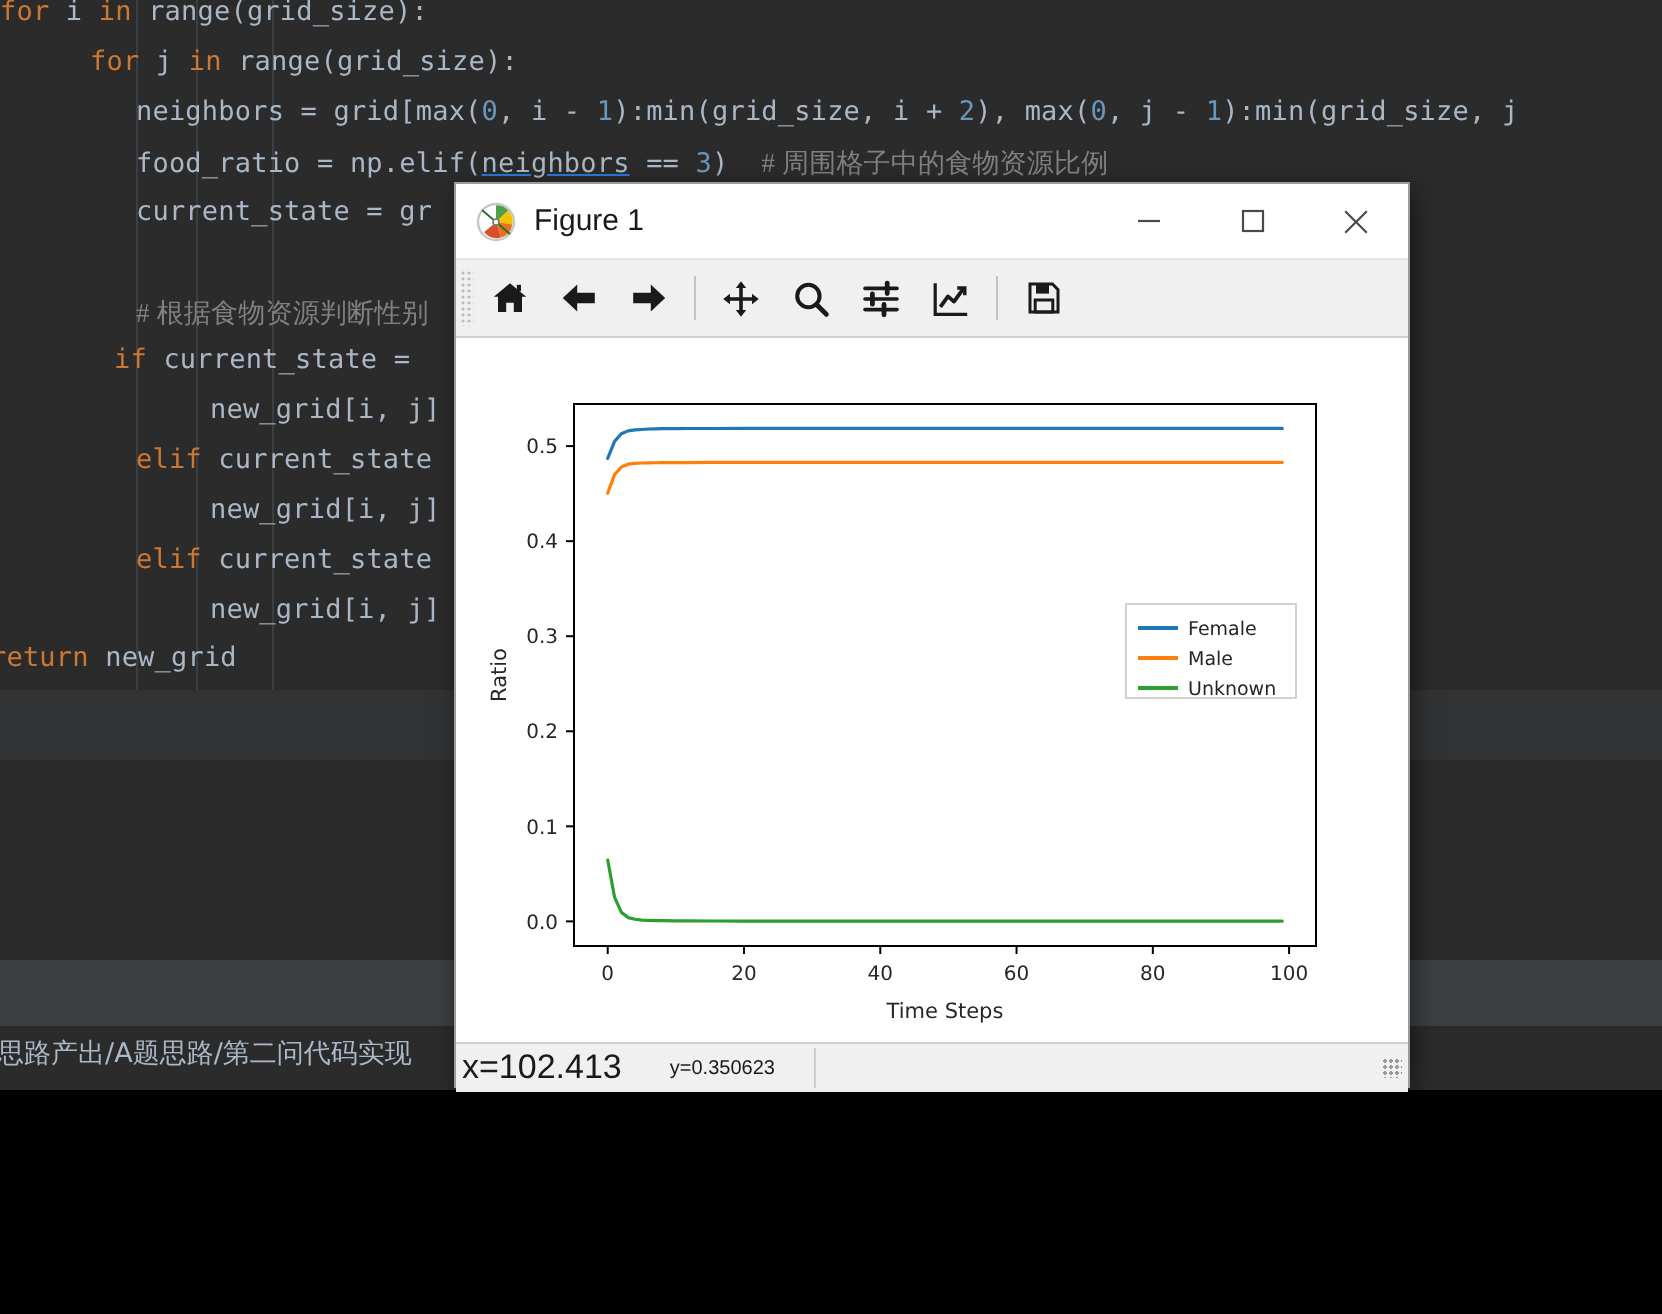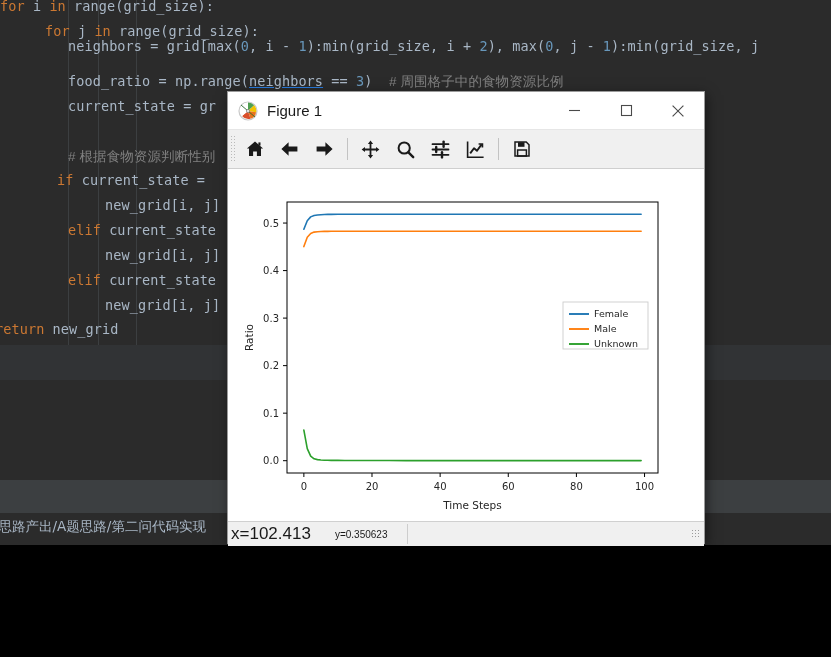--- a/index.html
+++ b/index.html
@@ -24,21 +24,21 @@
   .code-line {
     position:absolute; left:0; white-space:pre;
     font-family:"DejaVu Sans Mono","Liberation Mono",monospace;
     font-size:13.5px; line-height:25px; color:#a9b7c6;
     letter-spacing:0.1px;
   }
   .kw { color:#cc7832; }
   .num { color:#6897bb; }
   .com { color:#808080; }
   .und { color:#a9b7c6; text-decoration:underline; text-decoration-color:#287bde; }
-  .cjk { font-family:Liberation Sans, sans-serif; }
+  .cjk { font-family:Liberation Serif, serif; }
 
   .editor-band-a {
     position:absolute; left:0; top:345px; width:831px; height:35px; background:#313335;
   }
   .editor-band-b {
     position:absolute; left:0; top:380px; width:831px; height:100px; background:#2b2b2b;
   }
   .editor-band-c {
     position:absolute; left:0; top:480px; width:831px; height:33px; background:#3c3f41;
   }
@@ -118,22 +118,22 @@
 <div id="root">
 
   <div class="editor">
     <div class="editor-code-pane">
       <div class="gutter-line" style="left:98px"></div>
       <div class="gutter-line" style="left:136px"></div>
       <div class="gutter-line" style="left:68px"></div>
       <div id="code-upper">
           <div class="code-line" style="top: -6px; left: 0px;"><span class="kw">for </span><span>i </span><span class="kw">in </span><span>range(grid_size):</span></div>
           <div class="code-line" style="top: 19px; left: 45px;"><span class="kw">for </span><span>j </span><span class="kw">in </span><span>range(grid_size):</span></div>
-          <div class="code-line" style="top: 34px; left: 68px;"><span>neighbors = grid[max(</span><span class="num">0</span><span>, i - </span><span class="num">1</span><span>):min(grid_size, i + </span><span class="num">2</span><span>), max(</span><span class="num">0</span><span>, j - </span><span class="num">1</span><span>):min(grid_size, j</span></div>
-          <div class="code-line" style="top: 69px; left: 68px;"><span>food_ratio = np.range(</span><span class="und">neighbors</span><span> == </span><span class="num">3</span><span>)  </span><span class="com cjk"># 周围格子中的食物资源比例</span></div>
+          <div class="code-line" style="top: 44px; left: 68px;"><span>neighbors = grid[max(</span><span class="num">0</span><span>, i - </span><span class="num">1</span><span>):min(grid_size, i + </span><span class="num">2</span><span>), max(</span><span class="num">0</span><span>, j - </span><span class="num">1</span><span>):min(grid_size, j</span></div>
+          <div class="code-line" style="top: 69px; left: 68px;"><span>food_ratio = np.elif(</span><span class="und">neighbors</span><span> == </span><span class="num">3</span><span>)  </span><span class="com cjk"># 周围格子中的食物资源比例</span></div>
           <div class="code-line" style="top: 94px; left: 68px;"><span>current_state = gr</span></div>
           <div class="code-line" style="top: 144px; left: 68px;"><span class="com cjk"># 根据食物资源判断性别</span></div>
           <div class="code-line" style="top: 168px; left: 57px;"><span class="kw">if </span><span>current_state =</span></div>
           <div class="code-line" style="top: 193px; left: 105px;"><span>new_grid[i, j]</span></div>
           <div class="code-line" style="top: 218px; left: 68px;"><span class="kw">elif </span><span>current_state</span></div>
           <div class="code-line" style="top: 243px; left: 105px;"><span>new_grid[i, j]</span></div>
           <div class="code-line" style="top: 268px; left: 68px;"><span class="kw">elif </span><span>current_state</span></div>
           <div class="code-line" style="top: 293px; left: 105px;"><span>new_grid[i, j]</span></div>
           <div class="code-line" style="top: 317px; left: -5px;"><span class="kw">return </span><span>new_grid</span></div>
         </div>

